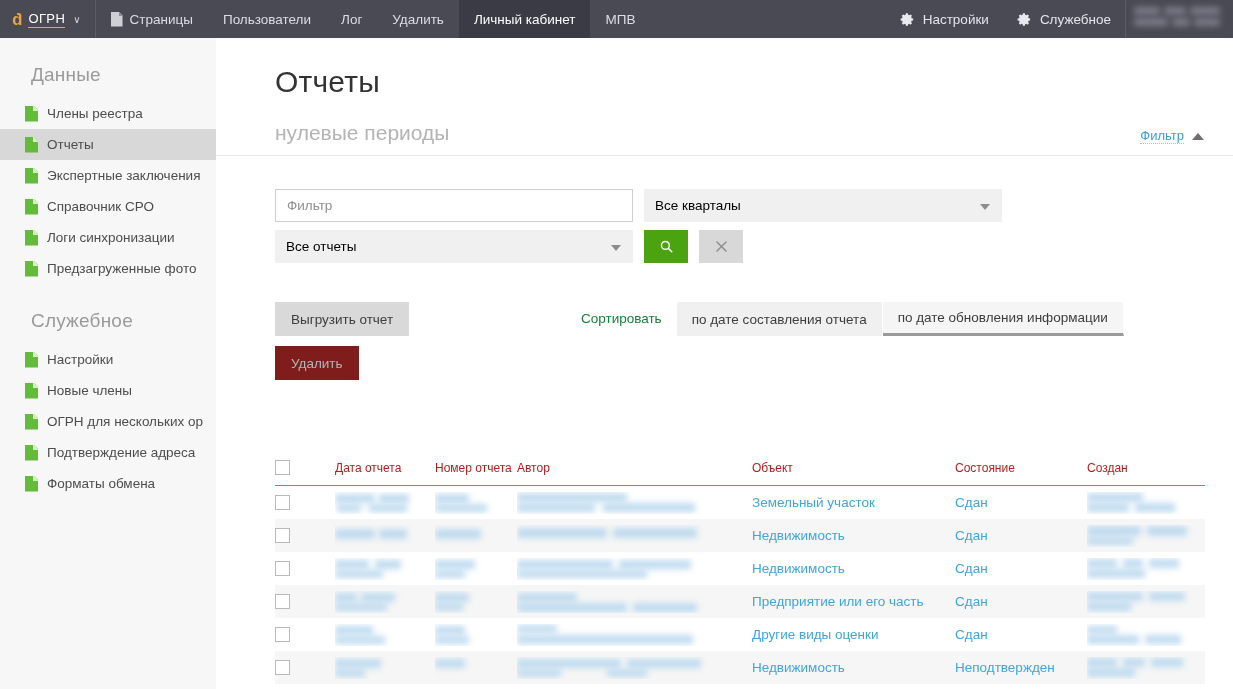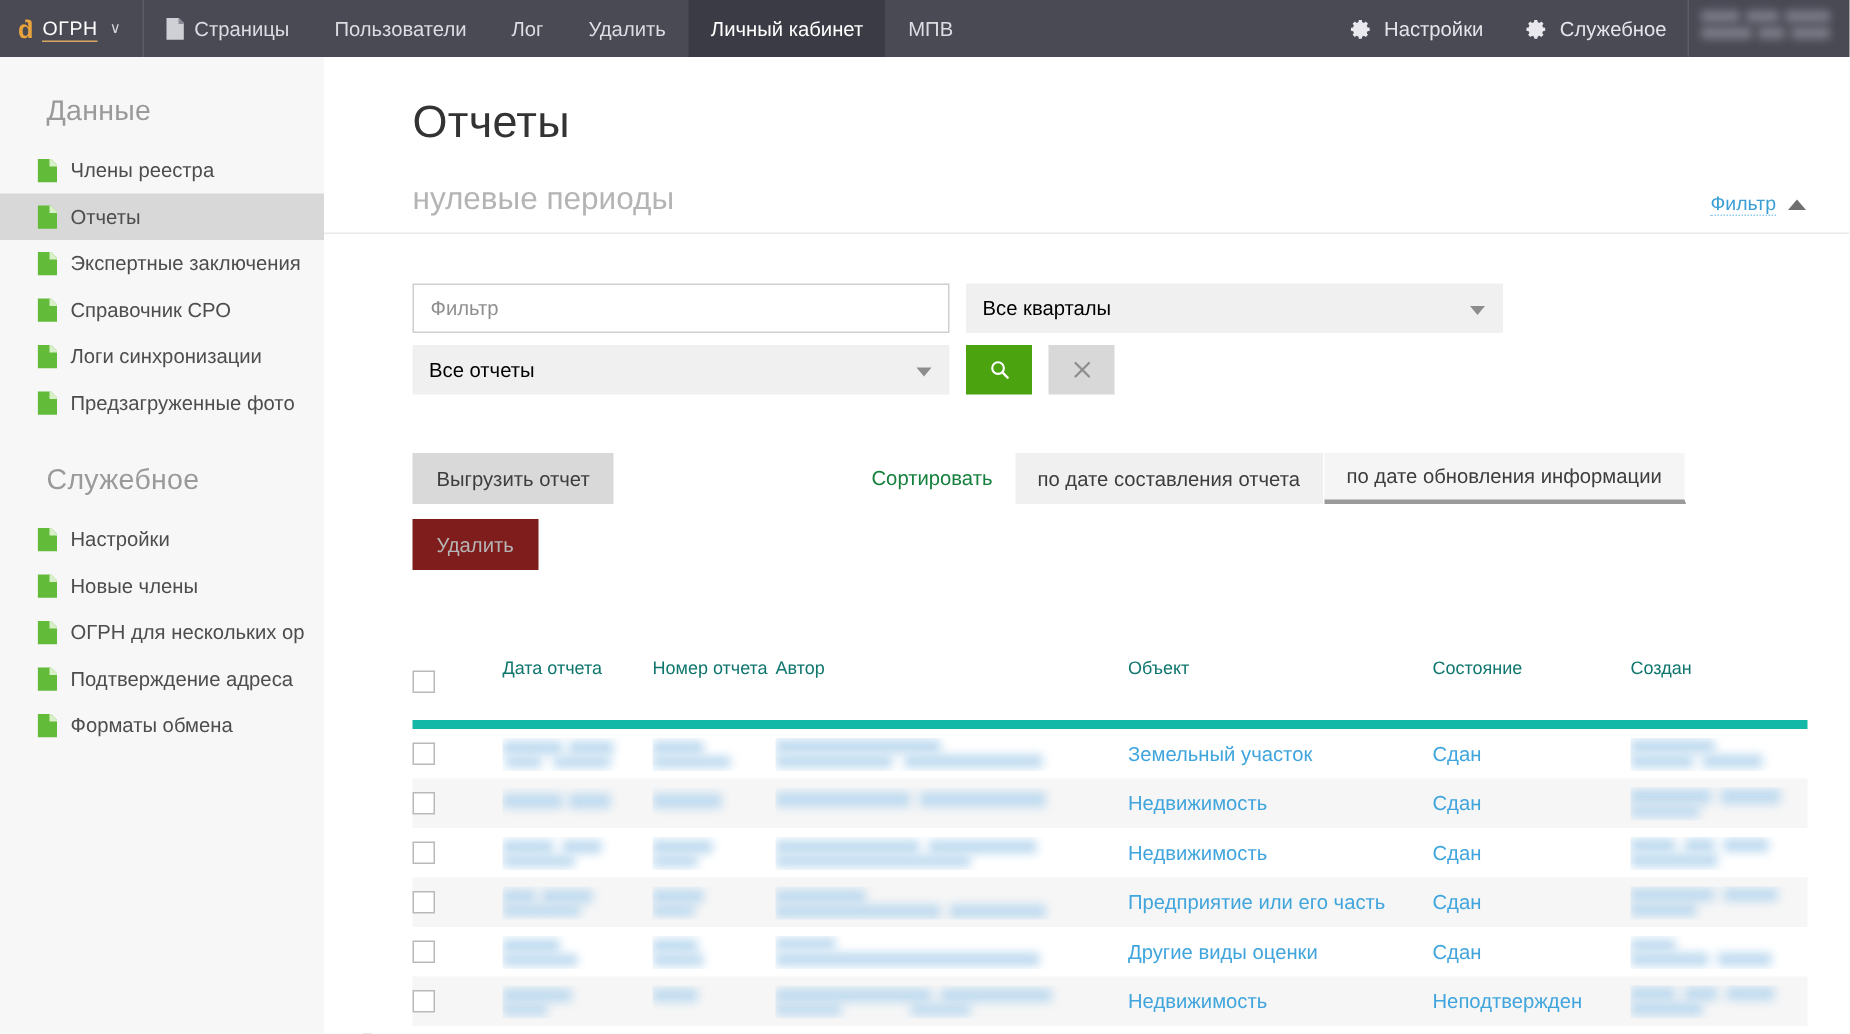--- a/index.html
+++ b/index.html
@@ -194,23 +194,23 @@
     border-right: 1px solid #fff; cursor: pointer; white-space: nowrap;
   }
   .sortbtn.active { background: #f5f5f5; border-bottom: 3px solid #9a9a9a; }
 
   
   .table {
     position: absolute; left: 59px; top: 400px;
     width: 930px;
   }
   .thead {
-    display: flex; height: 48px;
-    border-bottom: 6px solid #14b8a6;
-    font-size: 12px; color: #0f766e;
+    display: flex; align-items: flex-end; height: 48px;
+    border-bottom: 1px solid #14b8a6;
+    font-size: 12px; color: #b91c1c;
   }
   .thead > div { padding-bottom: 10px; }
   .c-chk  { width: 60px; display: flex; align-items: center; }
   .c-date { width: 100px; }
   .c-num  { width: 82px; line-height: 14px; }
   .c-auth { width: 235px; }
   .c-obj  { width: 203px; }
   .c-stat { width: 132px; }
   .c-cre  { width: 118px; }
 

